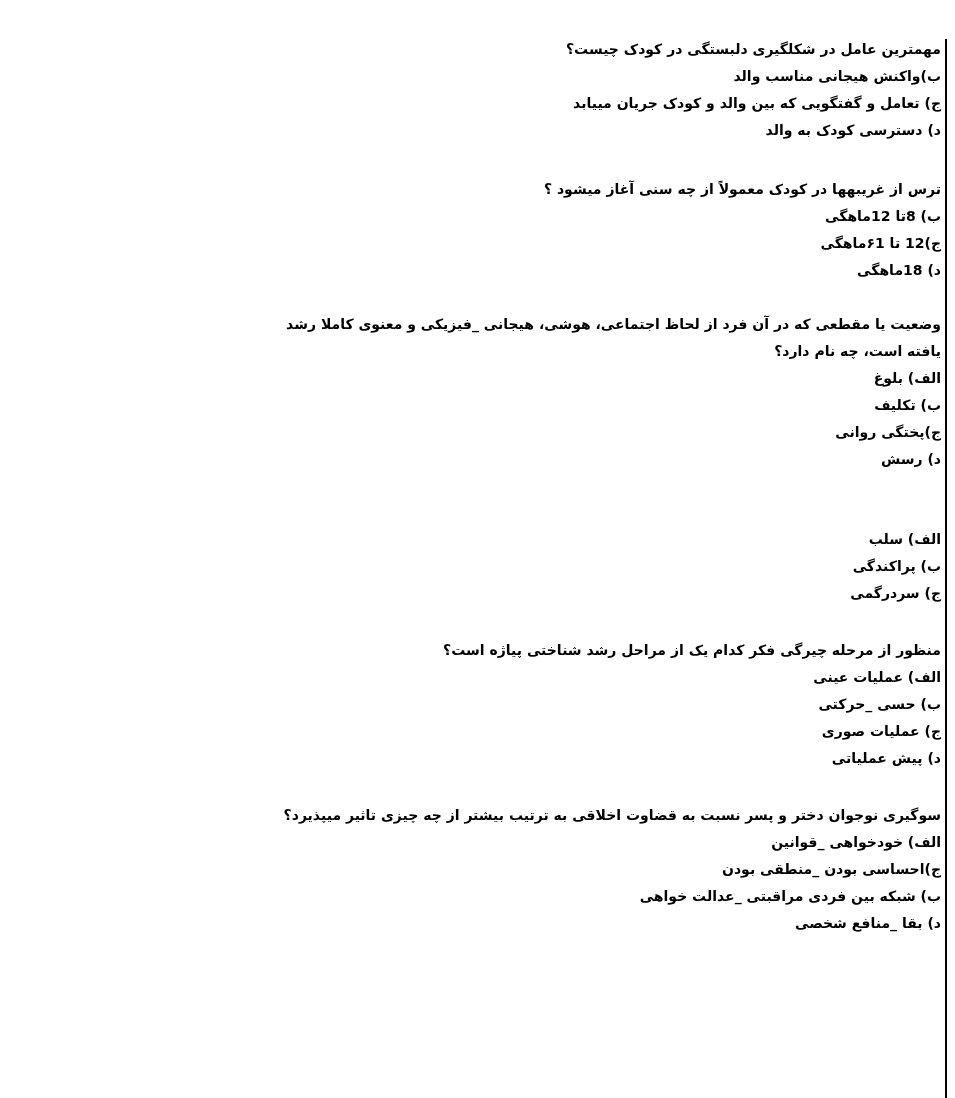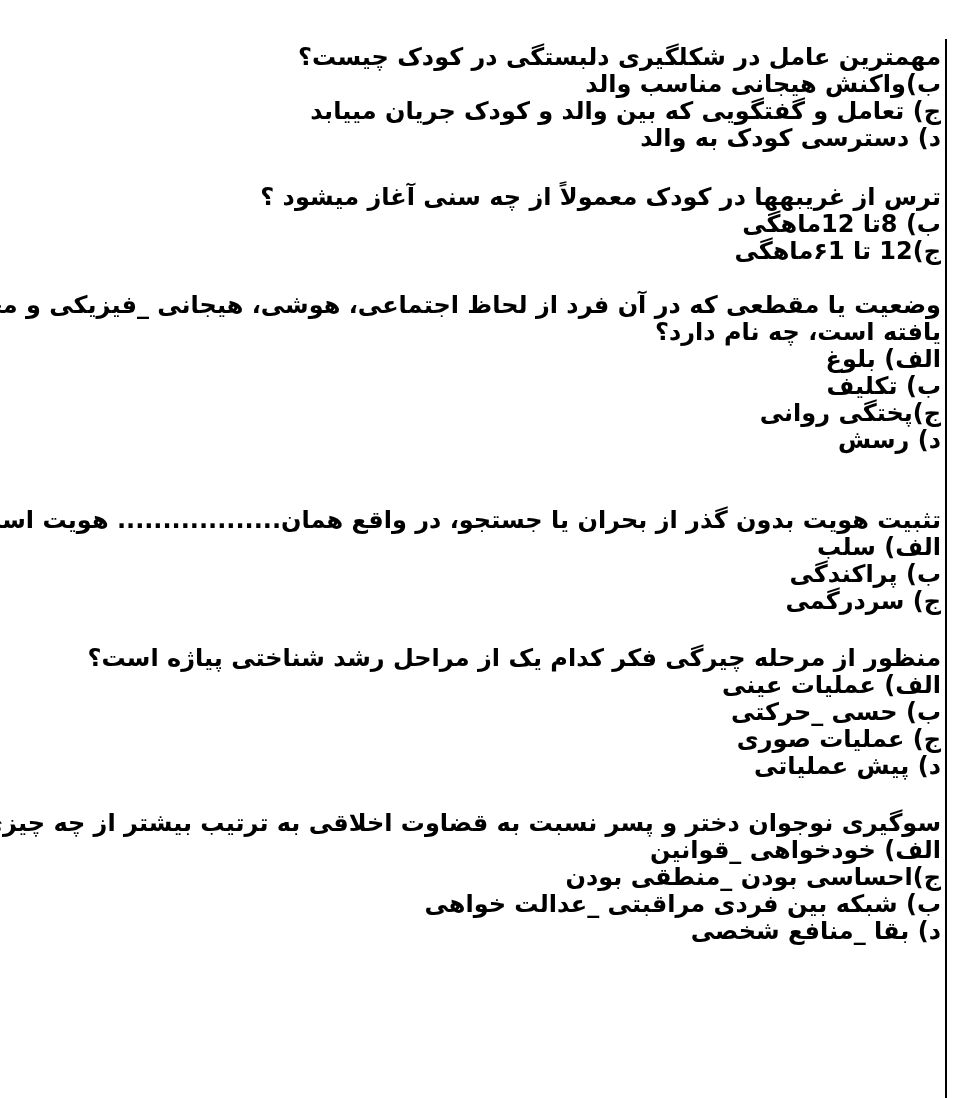--- a/index.html
+++ b/index.html
@@ -14,28 +14,28 @@
   .vline {
     position: absolute;
     top: 39px;
     bottom: 0;
     right: 8px;
     width: 2.5px;
     background: #000000;
   }
   .content {
     position: absolute;
-    top: 44px;
+    top: 36px;
     right: 14px;
     left: 10px;
     direction: rtl;
     text-align: right;
     color: #000000;
     font-weight: 700;
-    font-size: 24px;
+    font-size: 14px;
     line-height: 27px;
   }
   .qline, .opt {
     white-space: nowrap;
   }
   .qblock { margin: 0; }
   .gap-32 { margin-bottom: 32px; }
   .gap-27 { margin-bottom: 27px; }
   .gap-53 { margin-bottom: 53px; }
   .gap-30 { margin-bottom: 30px; }
@@ -52,33 +52,33 @@
       <div class="qline">مهمترین عامل در شکلگیری دلبستگی در کودک چیست؟</div>
       <div class="opt">ب)واکنش هیجانی مناسب والد</div>
       <div class="opt">ج) تعامل و گفتگویی که بین والد و کودک جریان مییابد</div>
       <div class="opt">د) دسترسی کودک به والد</div>
     </div>
 
     <div class="qblock gap-27">
       <div class="qline">ترس از غریبهها در کودک معمولاً از چه سنی آغاز میشود ؟</div>
       <div class="opt">ب) 8تا 12ماهگی</div>
       <div class="opt">ج)12 تا ۶1ماهگی</div>
+      <div class="opt">د) 18ماهگی</div>
     </div>
 
     <div class="qblock gap-53">
       <div class="qline">وضعیت یا مقطعی که در آن فرد از لحاظ اجتماعی، هوشی، هیجانی _فیزیکی و معنوی کاملا رشد</div>
       <div class="qline">یافته است، چه نام دارد؟</div>
       <div class="opt">الف) بلوغ</div>
       <div class="opt">ب) تکلیف</div>
       <div class="opt">ج)پختگی روانی</div>
       <div class="opt">د) رسش</div>
     </div>
 
     <div class="qblock gap-30">
-      <div class="qline">تثبیت هویت بدون گذر از بحران یا جستجو، در واقع همان.................. هویت است</div>
       <div class="opt">الف) سلب</div>
       <div class="opt">ب) پراکندگی</div>
       <div class="opt">ج) سردرگمی</div>
     </div>
 
     <div class="qblock gap-30">
       <div class="qline">منظور از مرحله چیرگی فکر کدام یک از مراحل رشد شناختی پیاژه است؟</div>
       <div class="opt">الف) عملیات عینی</div>
       <div class="opt">ب) حسی _حرکتی</div>
       <div class="opt">ج) عملیات صوری</div>

